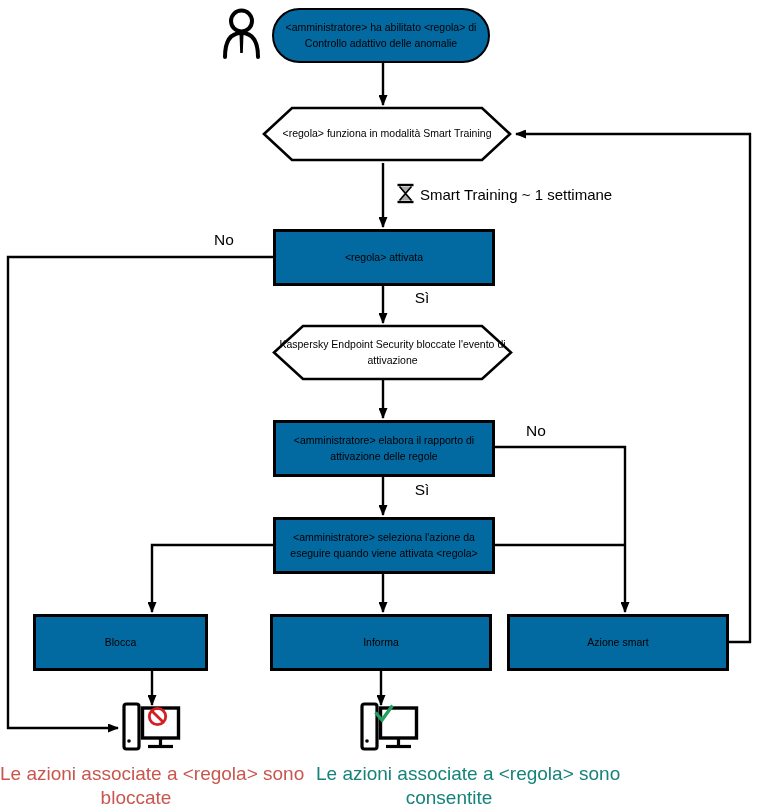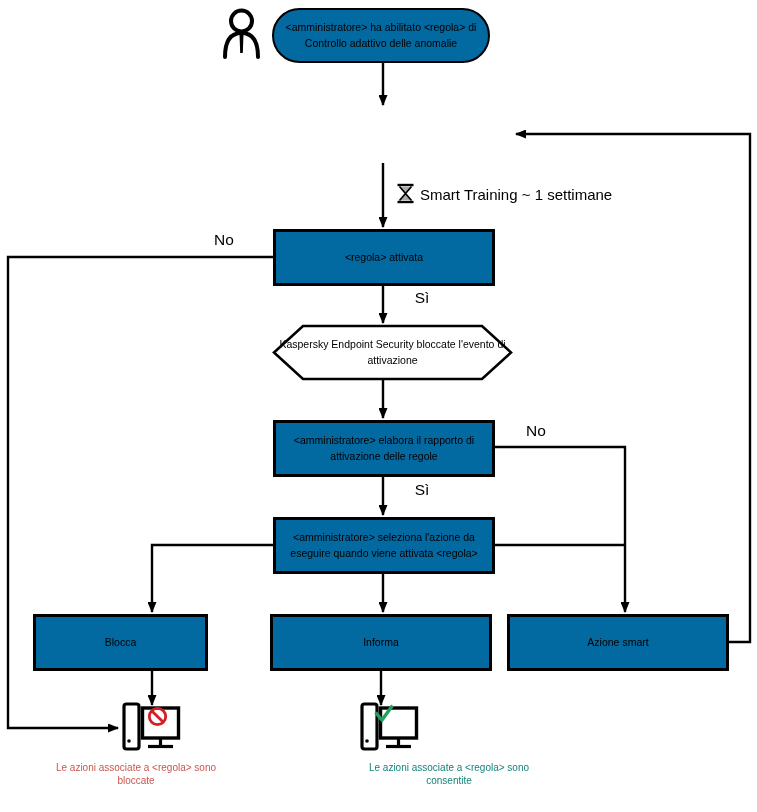--- a/index.html
+++ b/index.html
@@ -17,21 +17,21 @@
   .rect{border:3px solid #000;}
   .stadium{border:2px solid #000;border-radius:28px;}
   .hex{background:transparent;border:none;}
   .hex svg{position:absolute;left:0;top:0;}
   .hex .hex-label{position:absolute;inset:0;display:flex;align-items:center;justify-content:center;white-space:pre;text-align:center;}
   .edge-label{
     position:absolute;font-size:15.5px;line-height:1.1;text-align:center;white-space:pre;
   }
   .annotation{position:absolute;font-size:15px;white-space:pre;}
   .caption{
-    position:absolute;font-size:10px;line-height:1.27;text-align:center;white-space:pre;
+    position:absolute;font-size:19px;line-height:1.27;text-align:center;white-space:pre;
   }
 </style>
 </head>
 <body>
 
 <div class="canvas">
 
   <svg class="layer" width="757" height="812" viewBox="0 0 757 812">
     <defs>
       <marker id="arr" markerUnits="userSpaceOnUse" markerWidth="11" markerHeight="9" refX="10" refY="4.5" orient="auto">
@@ -85,20 +85,26 @@
       <rect x="380.5" y="708" width="36" height="30" fill="#fff" stroke="#000" stroke-width="3.4"></rect>
       <line x1="398.5" y1="738" x2="398.5" y2="745" stroke="#000" stroke-width="3.2"></line>
       <line x1="386" y1="746.5" x2="411" y2="746.5" stroke="#000" stroke-width="3.2"></line>
       <path d="M375.5,712.5 L382,720 L392.5,705.5" fill="none" stroke="#21a05f" stroke-width="3.4"></path>
     </g>
   </svg>
 
   <div class="node stadium" style="left:272px;top:8px;width:218px;height:55px;">&lt;amministratore&gt; ha abilitato &lt;regola&gt; di
 Controllo adattivo delle anomalie</div>
 
+  <div class="node hex" style="left:262px;top:106px;width:250px;height:56px;">
+    <svg width="250" height="56" viewBox="0 0 250 56">
+      <polygon points="2,28 30,2 220,2 248,28 220,54 30,54" fill="#fff" stroke="#000" stroke-width="2.6"></polygon>
+    </svg>
+    <span class="hex-label">&lt;regola&gt; funziona in modalità Smart Training</span>
+  </div>
 
   <div class="node rect" style="left:273px;top:229px;width:222px;height:57px;">&lt;regola&gt; attivata</div>
 
   <div class="node hex" style="left:272px;top:324px;width:241px;height:57px;">
     <svg width="241" height="57" viewBox="0 0 241 57">
       <polygon points="2,28.5 31,2 210,2 239,28.5 210,55 31,55" fill="#fff" stroke="#000" stroke-width="2.6"></polygon>
     </svg>
     <span class="hex-label">Kaspersky Endpoint Security bloccate l'evento di
 attivazione</span>
   </div>

